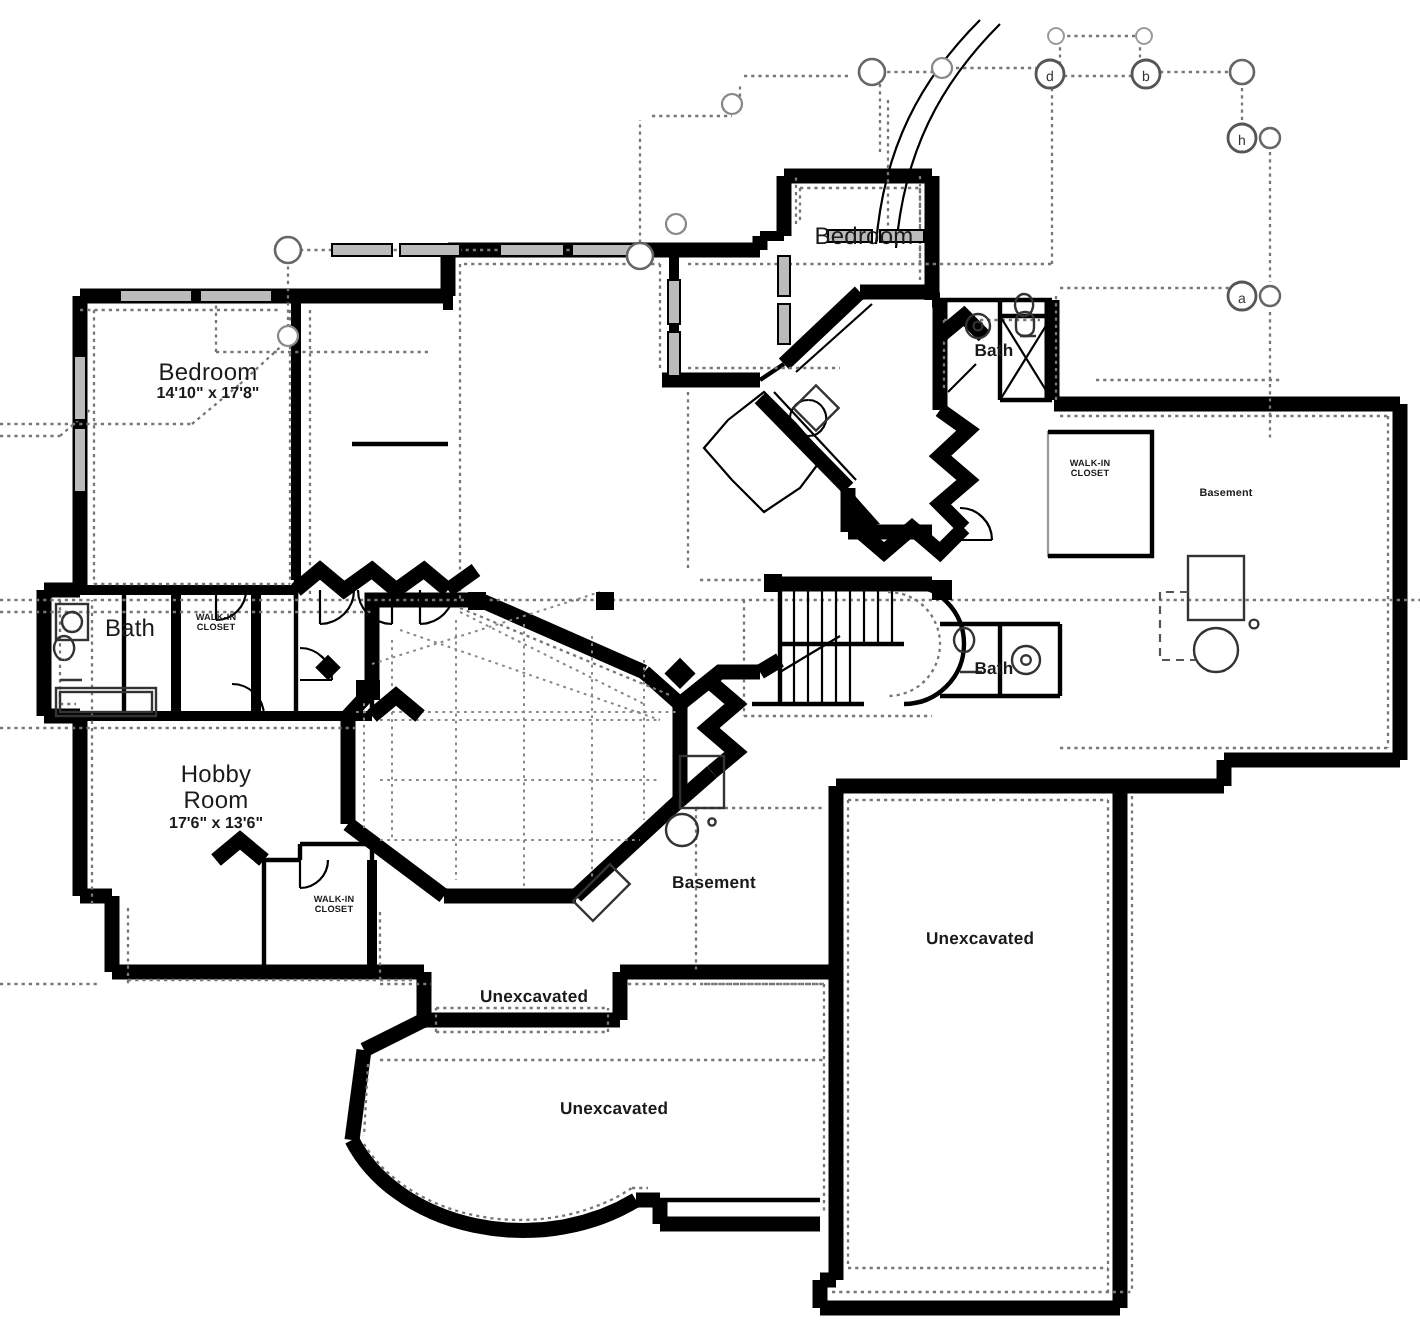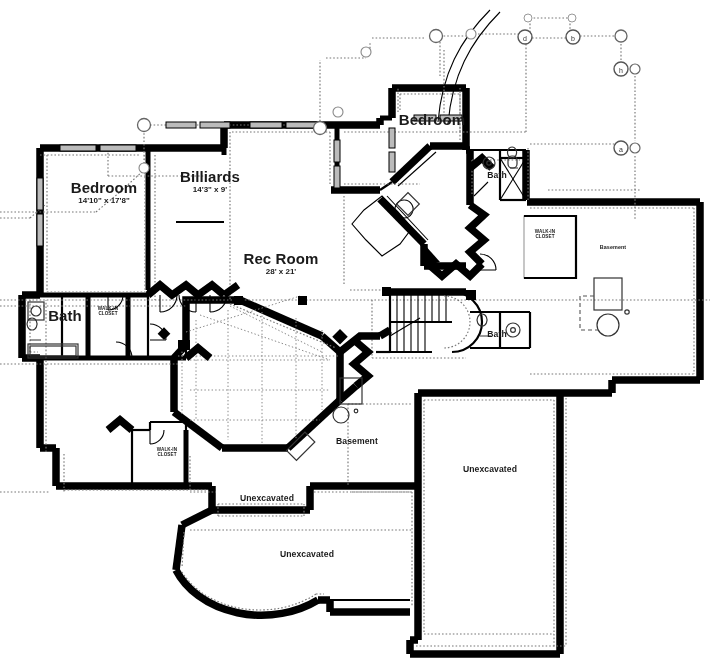--- a/index.html
+++ b/index.html
@@ -1,21 +1,21 @@
 <!DOCTYPE html>
 <html><head>
 <meta charset="utf-8">
 <style>
   html,body{margin:0;padding:0;background:#ffffff;}
   body{font-family:"Liberation Sans", sans-serif;}
   #plan-wrap{position:relative;width:710px;height:664px;background:#fff;overflow:hidden;}
   #plan-svg{position:absolute;left:0;top:0;width:710px;height:664px;}
   .lbl{position:absolute;text-align:center;color:#1a1a1a;line-height:1.12;white-space:nowrap;
        font-family:"Liberation Sans", sans-serif;pointer-events:none;}
-  .lbl .nm{display:block;font-size:15px;font-weight:700;letter-spacing:.1px;}
+  .lbl .nm{display:block;font-size:12px;font-weight:400;letter-spacing:.1px;}
   .lbl .dim{display:block;font-size:8px;font-weight:700;letter-spacing:0px;}
   .lbl.tiny .nm{font-size:4.6px;font-weight:700;letter-spacing:.1px;line-height:1.15;}
   .lbl.small .nm{font-size:8.6px;font-weight:700;}
   .lbl.basement .nm{font-size:8.6px;font-weight:700;}
   .lbl.micro .nm{font-size:5.4px;font-weight:700;}
 </style>
 </head>
 <body>
 
 <div id="plan-wrap">
@@ -429,36 +429,33 @@
     <circle cx="144" cy="168" r="5" fill="#fff" stroke="#888" stroke-width="1.1"></circle>
   </g>
 
 </svg>
 
 <div class="lbl" style="left:54px;top:180px;width:100px;">
   <span class="nm">Bedroom</span>
   <span class="dim">14'10" x 17'8"</span>
 </div>
 
-<div class="lbl" style="left:160px;top:169px;width:100px;">
-  <span class="nm">Billiards</span>
-  <span class="dim">14'3" x 9'</span>
-</div>
 
 <div class="lbl" style="left:382px;top:112px;width:100px;">
   <span class="nm">Bedroom</span>
 </div>
 
-<div class="lbl" style="left:231px;top:251px;width:100px;">
-  <span class="nm">Rec Room</span>
-  <span class="dim">28' x 21'</span>
-</div>
-
-
-
+
+
+
+<div class="lbl" style="left:58px;top:381px;width:100px;">
+  <span class="nm">Hobby</span>
+  <span class="nm">Room</span>
+  <span class="dim">17'6" x 13'6"</span>
+</div>
 
 <div class="lbl" style="left:40px;top:308px;width:50px;">
   <span class="nm">Bath</span>
 </div>
 <div class="lbl small" style="left:474px;top:171px;width:46px;">
   <span class="nm">Bath</span>
 </div>
 <div class="lbl small" style="left:474px;top:330px;width:46px;">
   <span class="nm">Bath</span>
 </div>

